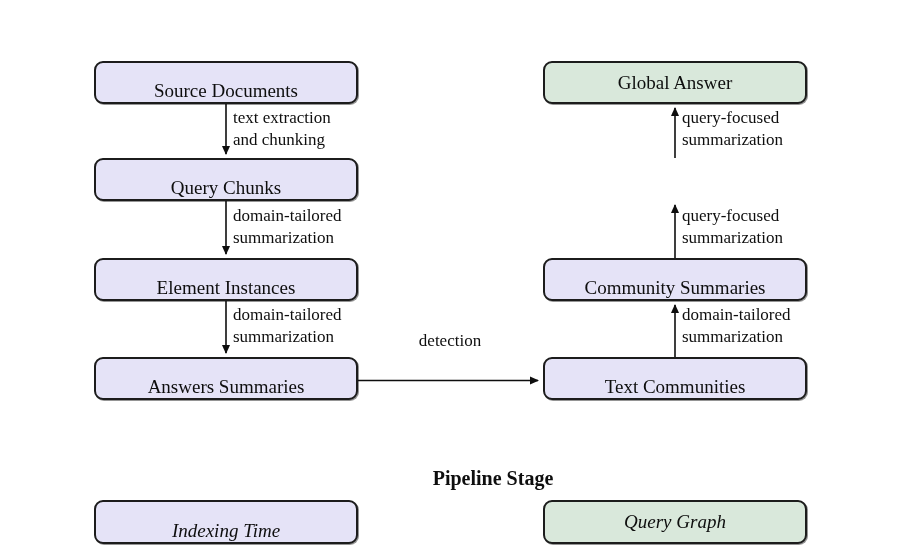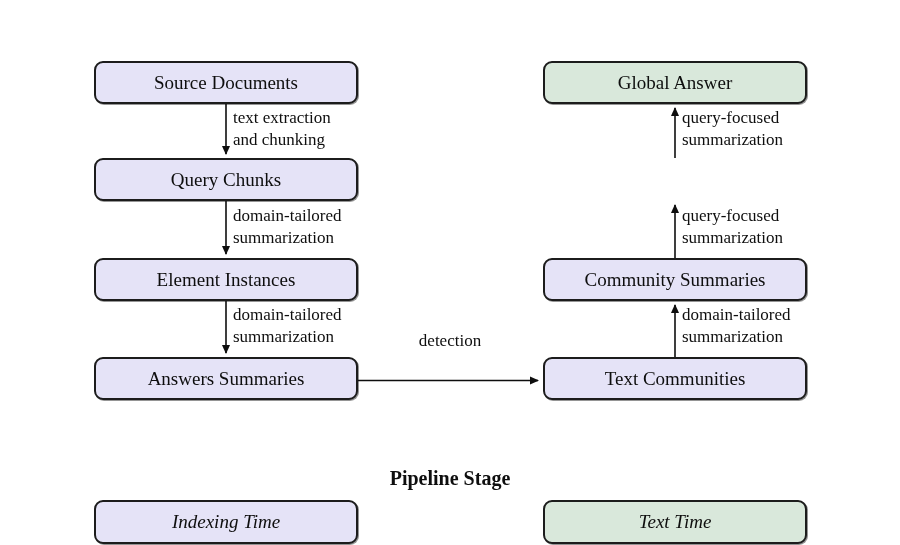--- a/index.html
+++ b/index.html
@@ -24,33 +24,33 @@
   .box{
     position:absolute;
     width:264px;height:43px;
     border:2px solid var(--box-border);
     border-radius:9px;
     display:flex;align-items:center;justify-content:center;
     font-size:19px;
     box-sizing:border-box;
     box-shadow:1px 1px 0 rgba(20,20,20,0.45);
   }
-  .box.indexing{background:var(--indexing-fill);}
+  .box.indexing{background:var(--indexing-fill);align-items:flex-end;}
   .box.query{background:var(--query-fill);}
   .edge-label{
     position:absolute;
     font-size:17px;line-height:22px;
     white-space:nowrap;
   }
   .edge-label.centered{text-align:center;white-space:normal;line-height:23px;}
   .legend-box{font-style:italic;margin-top:44px;}
   .stage-caption{
     position:absolute;
     display:flex;align-items:center;justify-content:center;
-    font-weight:bold;font-size:20px;
+    font-weight:bold;font-size:20px;margin-left:43px;
   }
 </style>
 </head>
 <body>
 
 <div class="stage">
 
   <svg class="edges" viewBox="0 0 900 545" xmlns="http://www.w3.org/2000/svg">
     <defs>
       <marker id="ah" markerUnits="userSpaceOnUse" markerWidth="10" markerHeight="10" refX="8" refY="5" orient="auto">
@@ -119,16 +119,16 @@
     <div>summarization</div>
   </div>
 
   <div class="box indexing legend-box" style="left:94px;top:456px;height:44px">
     <span>Indexing Time</span>
   </div>
   <div class="stage-caption" style="left:357px;top:456px;width:186px;height:44px">
     <span>Pipeline Stage</span>
   </div>
   <div class="box query legend-box" style="left:543px;top:456px;height:44px">
-    <span>Text Time</span>
+    <span>Query Graph</span>
   </div>
 
 </div>
 
 </body></html>

